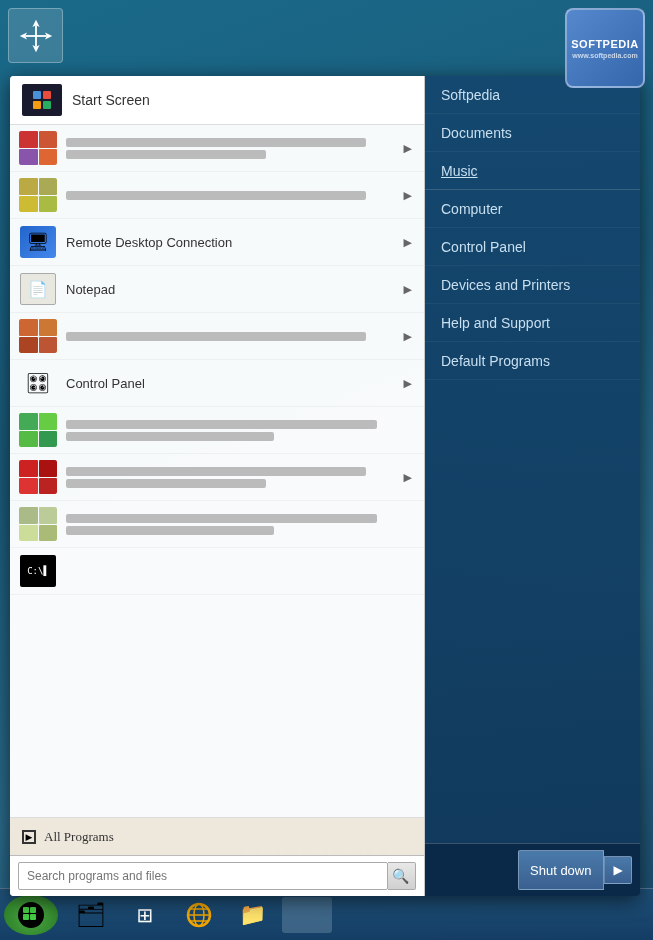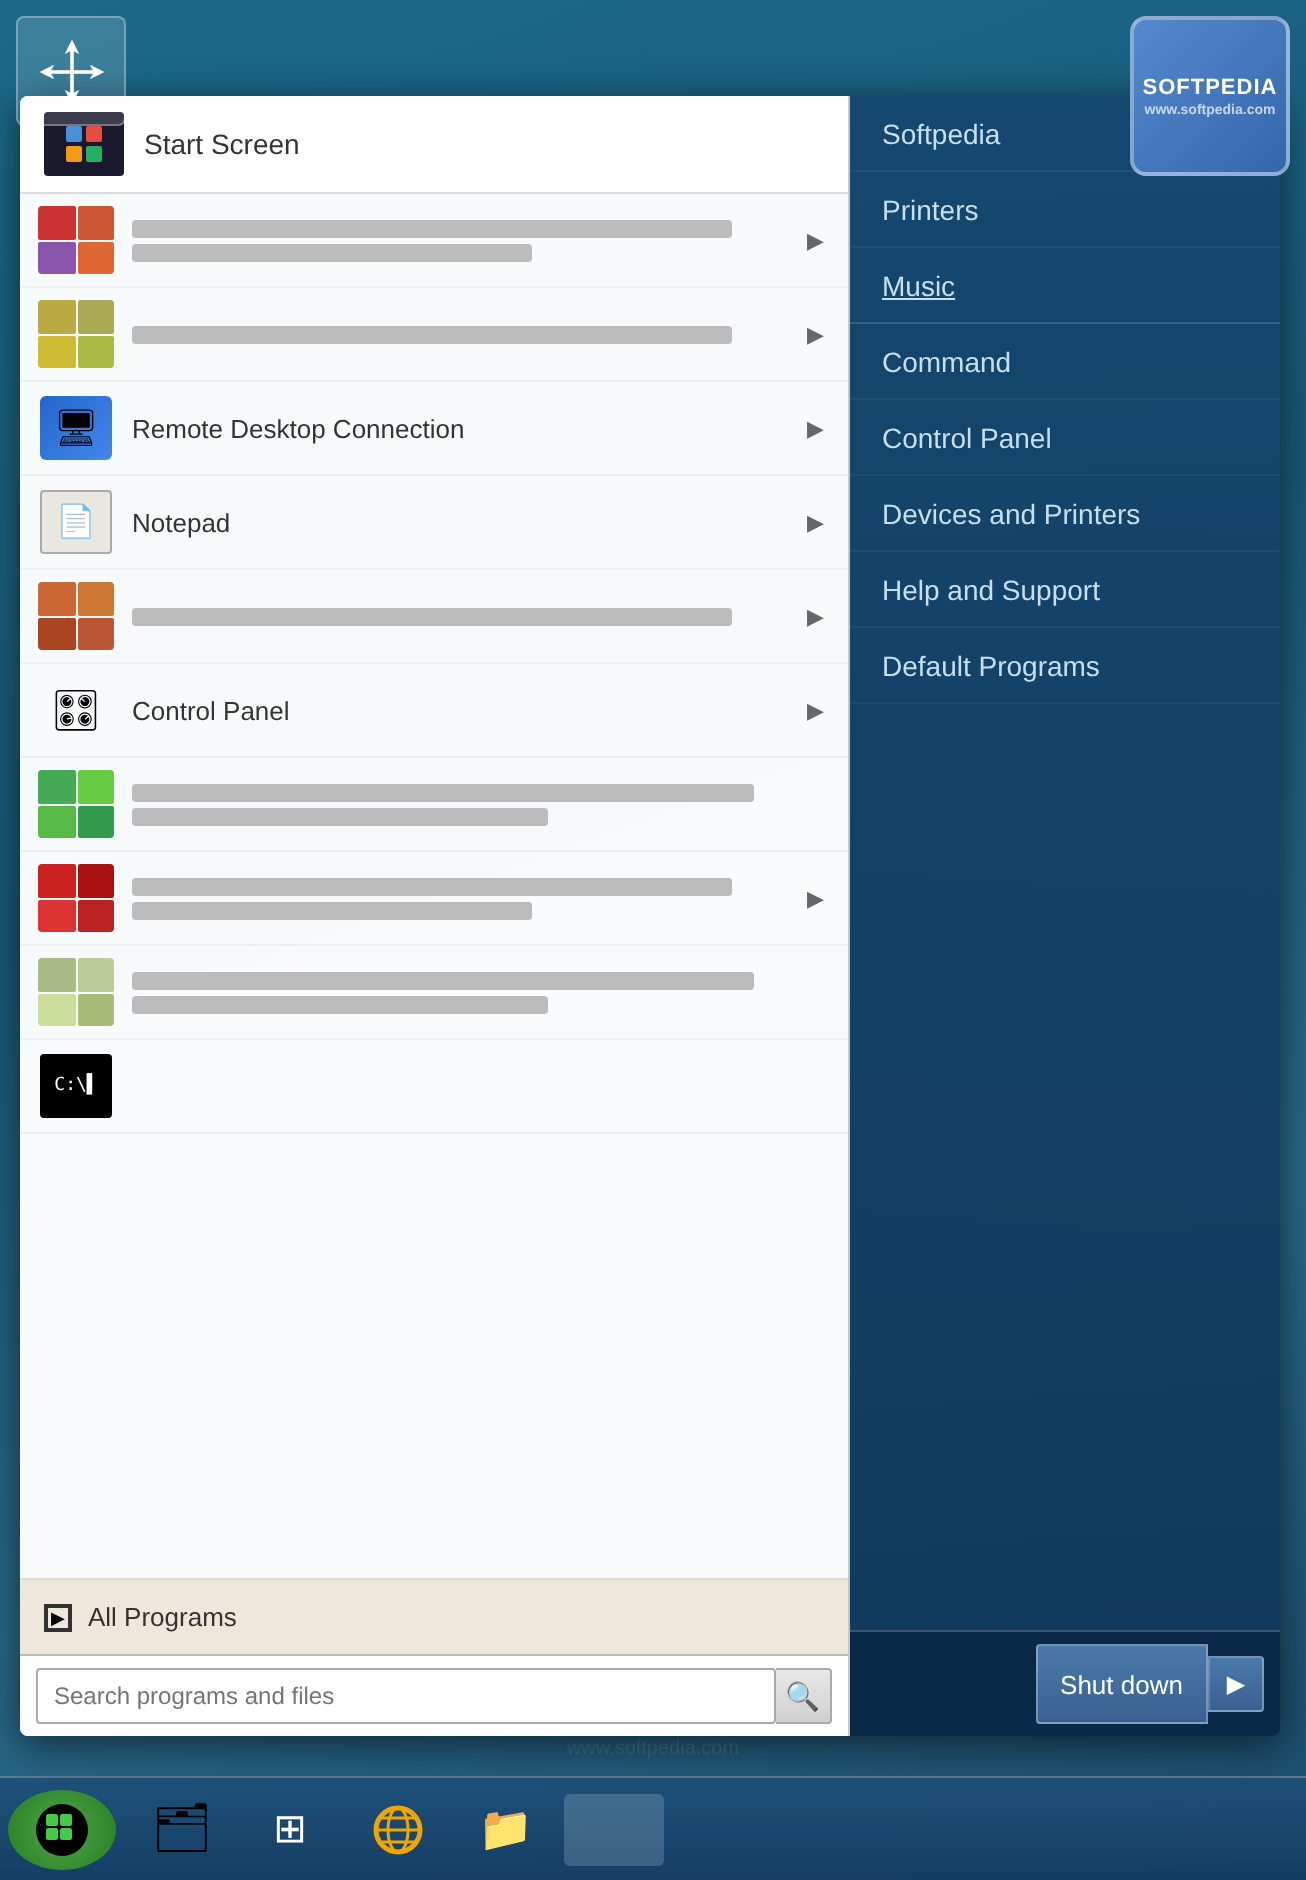--- a/index.html
+++ b/index.html
@@ -64,21 +64,21 @@
     }
     .softpedia-logo .sp-url {
       font-size: 7px;
       color: rgba(255,255,255,0.7);
       margin-top: 2px;
     }
 
     
     .start-menu {
       position: absolute;
-      bottom: 72px;
+      bottom: 44px;
       left: 10px;
       width: 630px;
       height: 820px;
       display: flex;
       flex-direction: column;
       z-index: 5;
       border-radius: 4px;
       overflow: hidden;
       box-shadow: 0 4px 20px rgba(0,0,0,0.6);
     }
@@ -272,20 +272,21 @@
       display: flex;
       align-items: center;
       justify-content: center;
       font-size: 9px;
       margin-right: 8px;
       flex-shrink: 0;
     }
     .all-programs-btn .ap-label {
       font-size: 13px;
       color: #333;
+      font-family: Liberation Serif, serif;
     }
 
     
     .search-bar {
       display: flex;
       align-items: center;
       padding: 6px 8px;
       background: rgba(255,255,255,0.95);
       border-top: 1px solid #bbb;
       justify-content: space-between;
@@ -620,27 +621,27 @@
         <div class="search-btn">🔍</div>
       </div>
 
     </div>
 
     <div class="right-panel">
       <div class="right-item">
         <span>Softpedia</span>
       </div>
       <div class="right-item">
-        <span>Printers</span>
+        <span>Documents</span>
       </div>
       <div class="right-item with-separator">
         <span>Music</span>
       </div>
       <div class="right-item">
-        <span>Command</span>
+        <span>Computer</span>
       </div>
       <div class="right-item">
         <span>Control Panel</span>
       </div>
       <div class="right-item">
         <span>Devices and Printers</span>
       </div>
       <div class="right-item">
         <span>Help and Support</span>
       </div>

